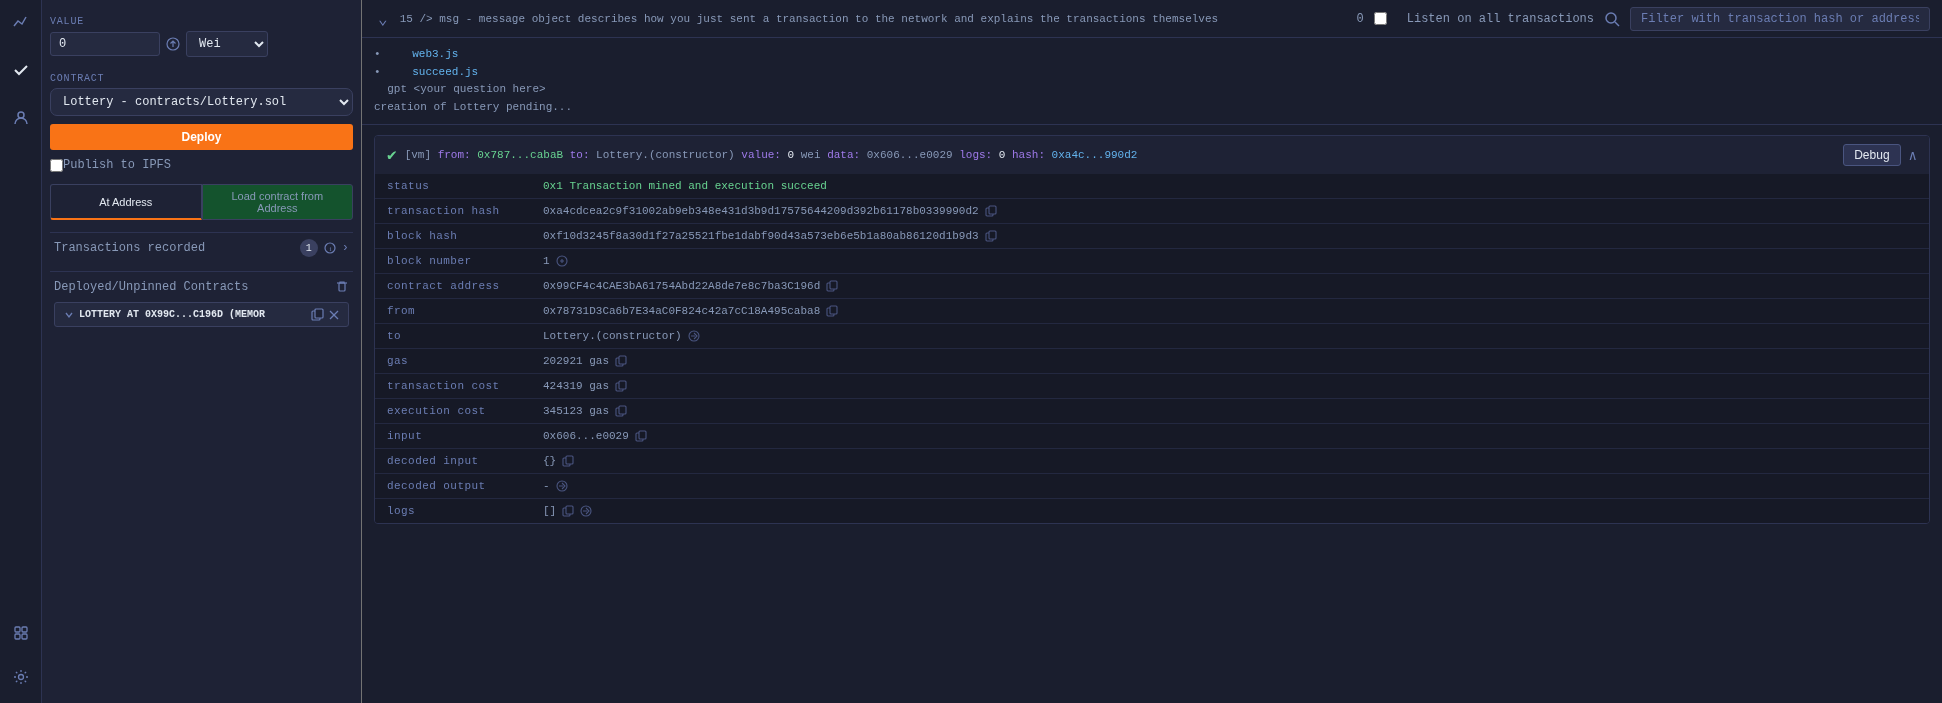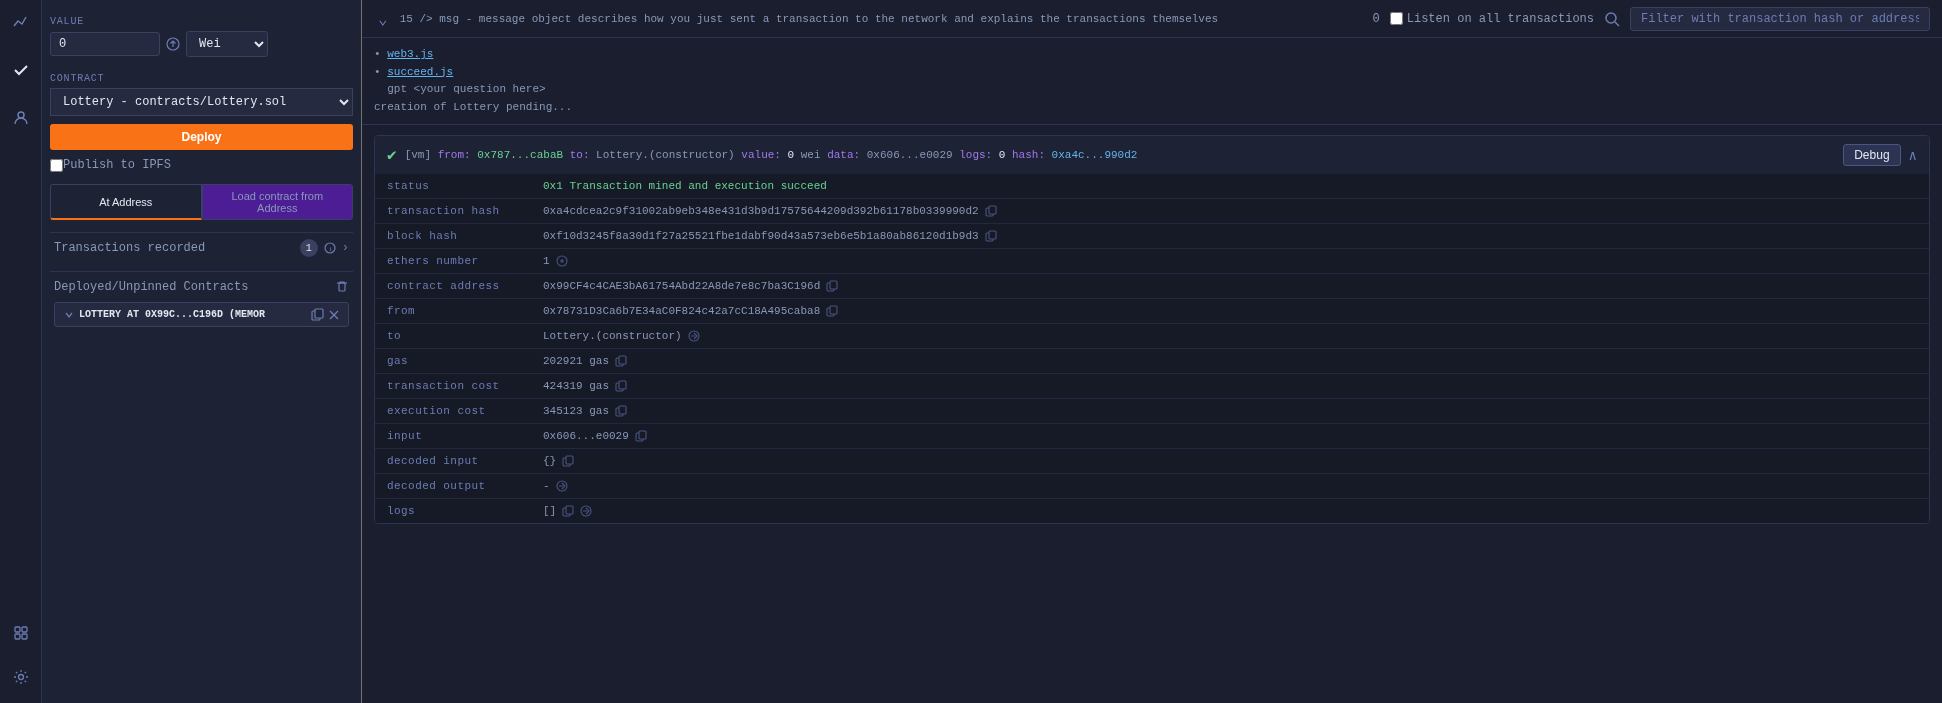--- a/index.html
+++ b/index.html
@@ -97,21 +97,21 @@
     }
 
     .contract-select {
       background: #252a40;
       border: 1px solid #3a4060;
       color: #e2e8f0;
       padding: 5px 8px;
       width: 100%;
       font-family: inherit;
       font-size: 12px;
-      border-radius: 0;
+      border-radius: 7px;
       cursor: pointer;
       margin-bottom: 8px;
     }
 
     .deploy-btn {
       background: #f97316;
       color: #fff;
       border: none;
       padding: 6px 16px;
       border-radius: 3px;
@@ -131,21 +131,21 @@
 
     .at-addr-btns {
       display: flex;
       gap: 0;
       margin-bottom: 12px;
     }
     .at-addr-btn {
       flex: 1;
       padding: 5px 8px;
       border: 1px solid #3a4060;
-      background: #4c1d95;
+      background: #14532d;
       color: #8899b8;
       font-size: 11px;
       cursor: pointer;
       text-align: center;
     }
     .at-addr-btn.active {
       background: #1e2235;
       color: #e2e8f0;
       border-bottom: 2px solid #f97316;
     }
@@ -249,21 +249,21 @@
       gap: 10px;
       margin-left: auto;
     }
     .listen-count {
       color: #8899b8;
       font-size: 12px;
     }
     .listen-checkbox-row {
       display: flex;
       align-items: center;
-      gap: 4px;
+      gap: 20px;
       color: #8899b8;
       font-size: 12px;
     }
     .filter-input {
       background: #252a40;
       border: 1px solid #3a4060;
       color: #e2e8f0;
       padding: 4px 10px;
       width: 300px;
       font-family: inherit;
@@ -284,21 +284,21 @@
       padding: 8px 12px;
       border-bottom: 1px solid #2d3352;
     }
     .console-line {
       color: #8899b8;
       font-size: 11px;
       line-height: 1.6;
     }
     .console-link {
       color: #63b3ed;
-      text-decoration: underline;
+      margin-left: 25px;
     }
 
     
     .tx-block {
       border: 1px solid #2d3352;
       border-radius: 4px;
       margin: 10px 12px;
       overflow: hidden;
     }
 
@@ -567,21 +567,21 @@
           <span class="tx-detail-val">
             <span class="mono">0xf10d3245f8a30d1f27a25521fbe1dabf90d43a573eb6e5b1a80ab86120d1b9d3</span>
             <svg width="12" height="12" viewBox="0 0 12 12" fill="none" class="copy-icon">
                 <rect x="1" y="3" width="7" height="8" rx="1" stroke="#4a5580" stroke-width="1.1"></rect>
                 <rect x="4" y="1" width="7" height="8" rx="1" stroke="#4a5580" stroke-width="1.1" fill="#161926"></rect>
               </svg>
           </span>
         </div>
 
         <div class="tx-detail-row">
-          <span class="tx-detail-key">ethers number</span>
+          <span class="tx-detail-key">block number</span>
           <span class="tx-detail-val">
             <span class="mono">1</span>
             <svg width="12" height="12" viewBox="0 0 12 12" fill="none" class="copy-icon">
                 <circle cx="6" cy="6" r="5" stroke="#4a5580" stroke-width="1.1"></circle>
                 <path d="M4 6h4M6 4v4" stroke="#4a5580" stroke-width="1.1"></path>
               </svg>
           </span>
         </div>
 
         <div class="tx-detail-row">

